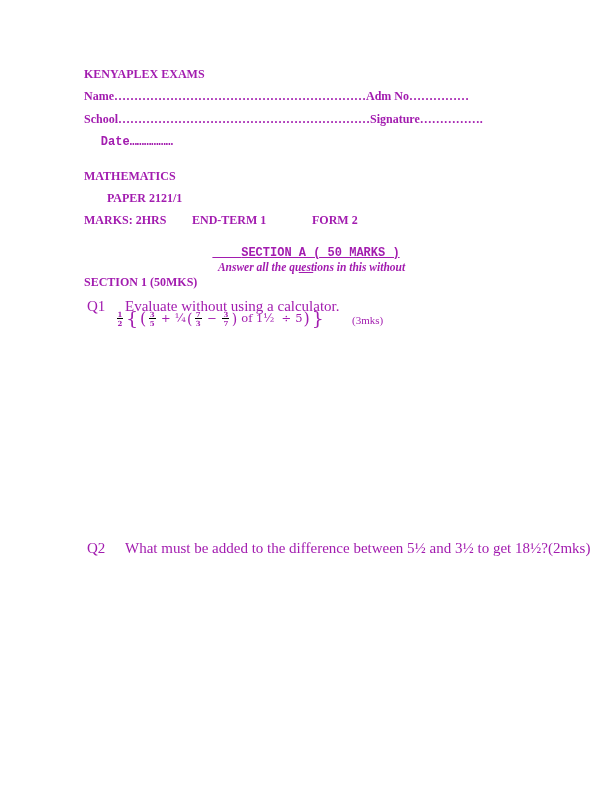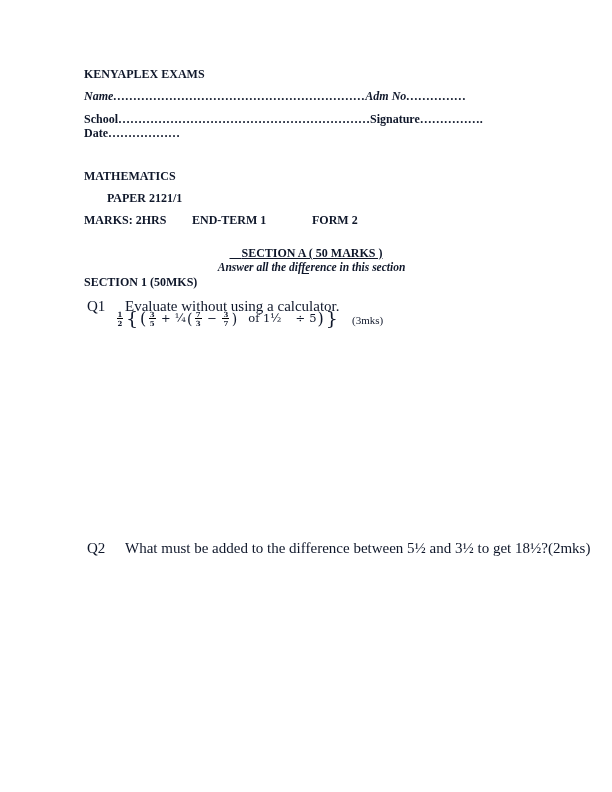--- a/index.html
+++ b/index.html
@@ -1,21 +1,21 @@
 <!DOCTYPE html>
 <html><head>
 <meta charset="utf-8">
 <style>
   html, body { margin:0; padding:0; background:#ffffff; }
   .page {
     position: relative;
     width: 612px;
     height: 588px;
     background: #ffffff;
-    color: #0f172a;
+    color: #a21caf;
     font-family: "Liberation Serif", serif;
     overflow: hidden;
   }
   .line {
     position: absolute;
     left: 72px;
     white-space: pre;
     font-size: 12px;
     line-height: 15px;
   }
@@ -49,66 +49,66 @@
     line-height: 1.1;
     margin: 0 1.5px;
     font-weight: 600;
   }
   .frac .fn { border-bottom: 0.8px solid #000; padding: 0 1px 0.5px 1px; }
   .frac .fd { padding-top: 0.5px; }
   .d-brace { font-size: 19px; font-weight: 400; margin: 0 1px; }
   .d-paren-big { font-size: 16px; margin: 0 1px; }
   .d-paren { font-size: 14px; margin: 0 1px; }
   .op { margin: 0 4px; }
-  .mtext { margin: 0 10px; }
+  .mtext { margin: 0 3px; }
   .marks {
     position: absolute;
     font-size: 11px;
     line-height: 14px;
   }
 </style>
 </head>
 <body>
 
 <div class="page">
 
   <div class="line b" style="top:52px;">
     <span>KENYAPLEX EXAMS</span>
   </div>
 
-  <div class="line b" style="top:74px;font-style:italic;">
+  <div class="line b" style="top:74px;">
     <span>Name</span><span>………………………………………………………</span><span>Adm No</span><span>……………</span>
   </div>
 
   <div class="line b" style="top:97px;">
     <span>School</span><span>………………………………………………………</span><span>Signature</span><span>…………….</span>
   </div>
 
-  <div class="line b" style="top:111px;">
+  <div class="line b" style="top:120px;font-family:Liberation Mono, monospace;">
     <span>Date</span><span>………………</span>
   </div>
 
   <div class="line b" style="top:154px;">
     <span>MATHEMATICS</span>
   </div>
 
   <div class="line b" style="top:176px;">
     <span style="display:inline-block;width:71px;text-align:right;">PAPER 2</span><span>121/1</span>
   </div>
 
   <div class="line b" style="top:198px;">
     <span style="display:inline-block;width:108px;">MARKS: 2HRS</span><span style="display:inline-block;width:120px;">END-TERM 1</span><span>FORM 2</span>
   </div>
 
-  <div class="line b center underline" style="top:231px;">
+  <div class="line b center underline" style="top:231px;font-family:Liberation Mono, monospace;">
     <span>SECTION A ( 50 MARKS )</span>
   </div>
 
   <div class="line b center italic" style="top:245px;font-size:11.5px;">
-    <span>Answer all the difference in this section</span>
+    <span>Answer all the questions in this without</span>
   </div>
 
   <div class="line b" style="top:260px;">
     <span>SECTION 1 (50MKS)</span>
   </div>
 
   <div class="line body-text" style="top:284px;">
     <span class="qnum">Q1</span><span>Evaluate without using a calculator.</span>
   </div>
 

